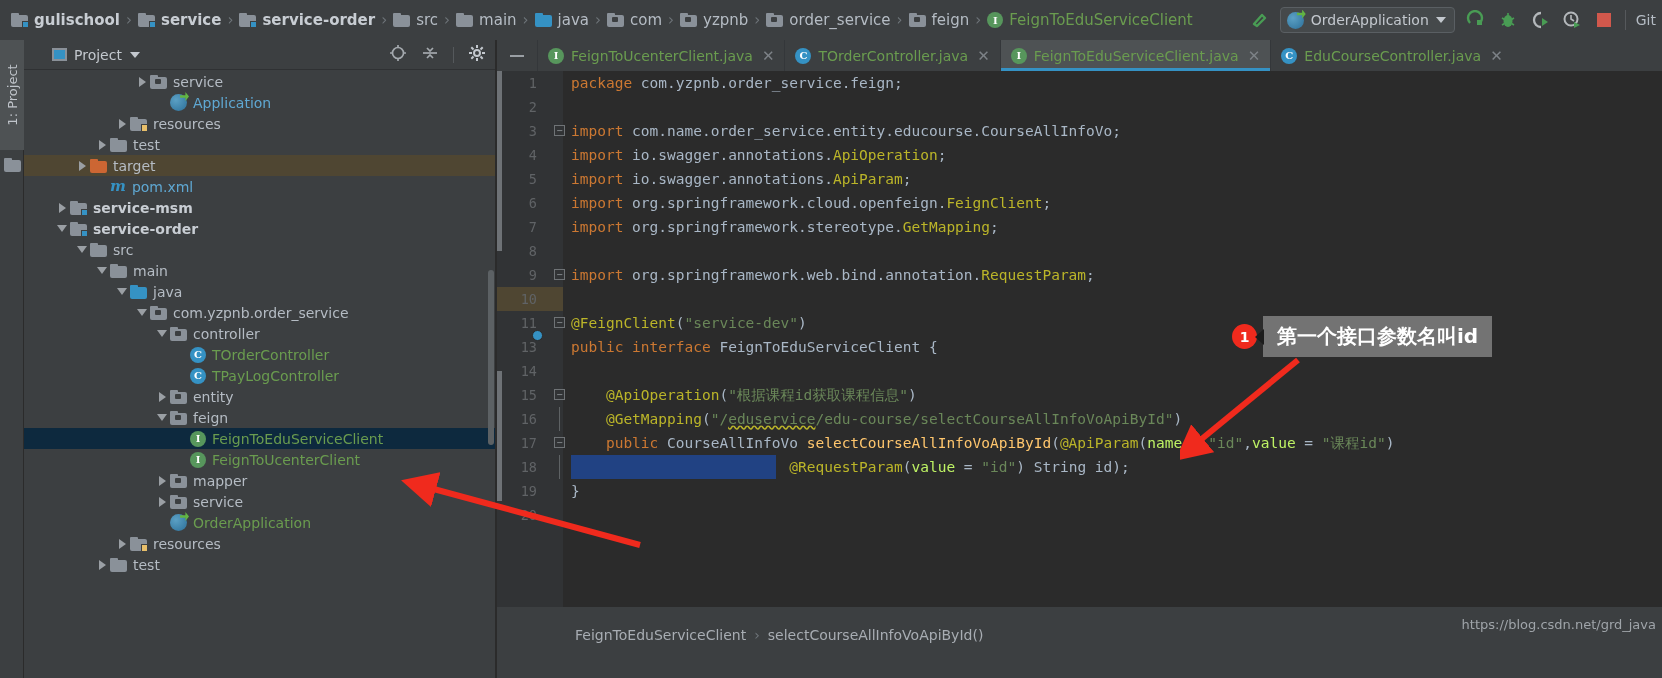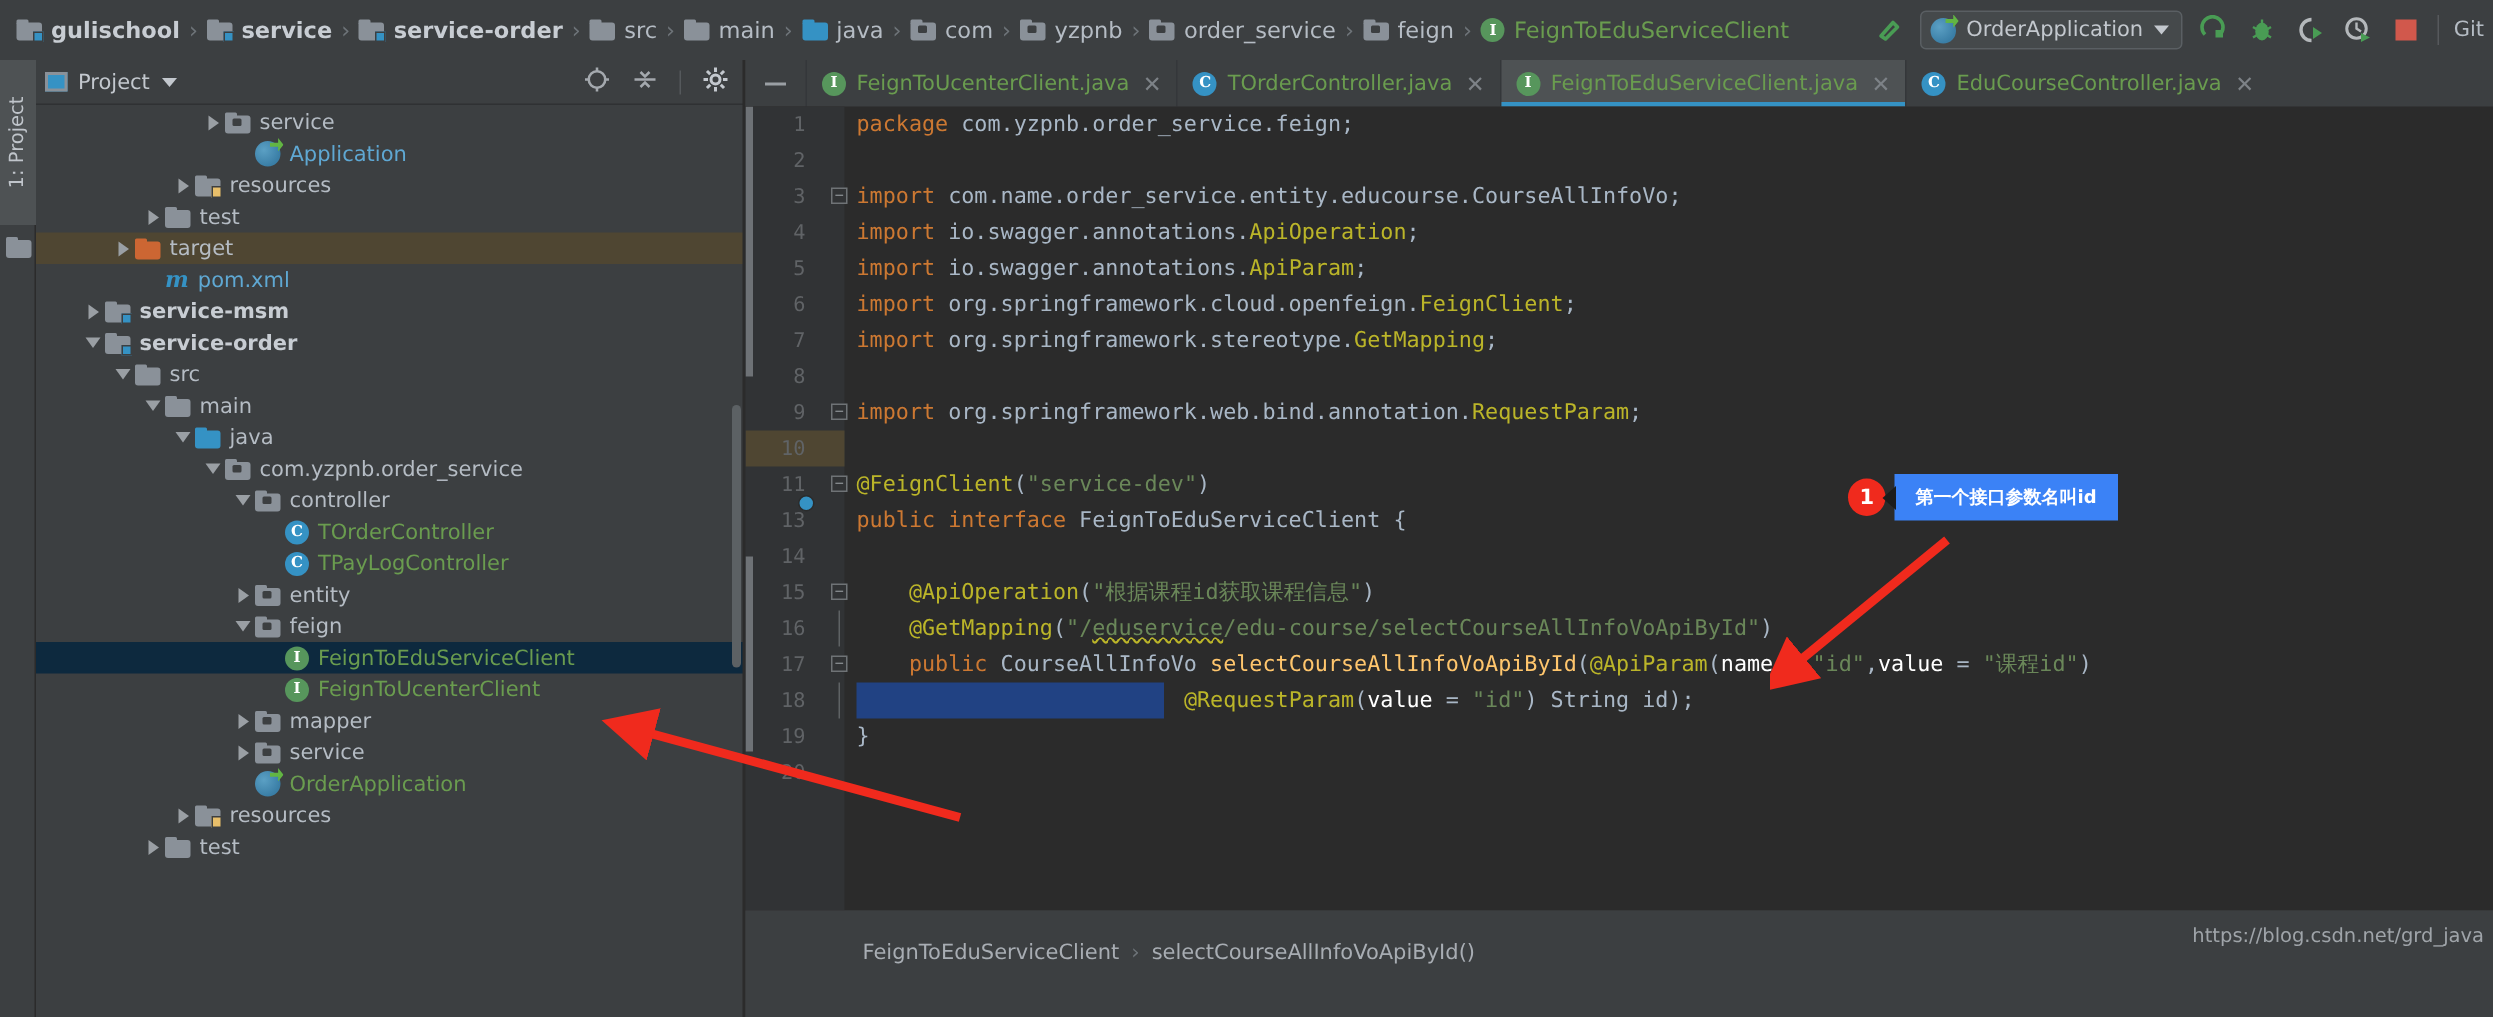--- a/index.html
+++ b/index.html
@@ -96,21 +96,21 @@
     white-space: nowrap; font-size: 13px; color: #c0c5cb;
   }
   .rail-folder { position: absolute; left: 4px; top: 118px; }
 
   
   .projpanel {
     position: absolute; left: 24px; top: 40px; width: 472px; height: 638px;
     background: #3c3f41;
   }
   .proj-header {
-    height: 30px; display: flex; align-items: center; padding-left: 6px;
+    height: 30px; display: flex; align-items: center; padding-left: 28px;
     border-bottom: 1px solid #2f3133;
     text-align: right;
   }
   .proj-header .title { font-size: 14px; color: #c3c8ce; margin-left: 7px; }
   .proj-title-icon {
     width: 15px; height: 13px; border: 2px solid #8a9199; background: #3592c4;
   }
   .hdr-actions { margin-left: auto; display: flex; align-items: center; gap: 14px; padding-right: 10px; }
   .hdr-actions .divider { width: 1px; height: 16px; background: #55595c; }
 
@@ -198,39 +198,39 @@
   }
   .beanic::after {
     content: ""; position: absolute; right: -2px; bottom: -2px; width: 9px; height: 9px;
     border-radius: 50%; background: #3592c4; border: 1px solid #2b2b2b;
   }
 
   .kw { color: #cc7832; }
   .str { color: #6a8759; }
   .ann { color: #bbb529; }
   .fn { color: #ffc66d; }
-  .par { color: #ffffff; margin-top: 48px; }
+  .par { color: #bef264; margin-top: 48px; }
   .plain2 { color: #a9b7c6; }
   .squig {
     text-decoration: underline wavy #bbb529;
     text-decoration-skip-ink: none;
   }
   .selbox {
     position: absolute; left: 74px; top: 0; height: 24px; background: #214283;
   }
 
   
   .callout { position: absolute; left: 1232px; top: 316px; display: flex; align-items: center; z-index: 30; }
   .callout .num {
     width: 25px; height: 25px; border-radius: 50%; background: #f02a1d;
     color: #fff; font-size: 14px; font-weight: bold;
     display: flex; align-items: center; justify-content: center;
   }
   .callout .bubble {
-    background: #3b82f6; color: #ffffff; font-size: 12px; font-weight: bold;
+    background: #737373; color: #ffffff; font-size: 20px; font-weight: bold;
     padding: 7px 14px; margin-left: 6px; position: relative; white-space: nowrap;
     font-family: "DejaVu Sans", "Liberation Sans", sans-serif;
   }
   .callout .bubble::before {
     content: ""; position: absolute; left: -8px; top: 50%; transform: translateY(-50%);
     border-top: 8px solid transparent; border-bottom: 8px solid transparent;
     border-right: 9px solid #1c1c1c;
   }
   .arrow-svg { position: absolute; pointer-events: none; z-index: 25; }
 

